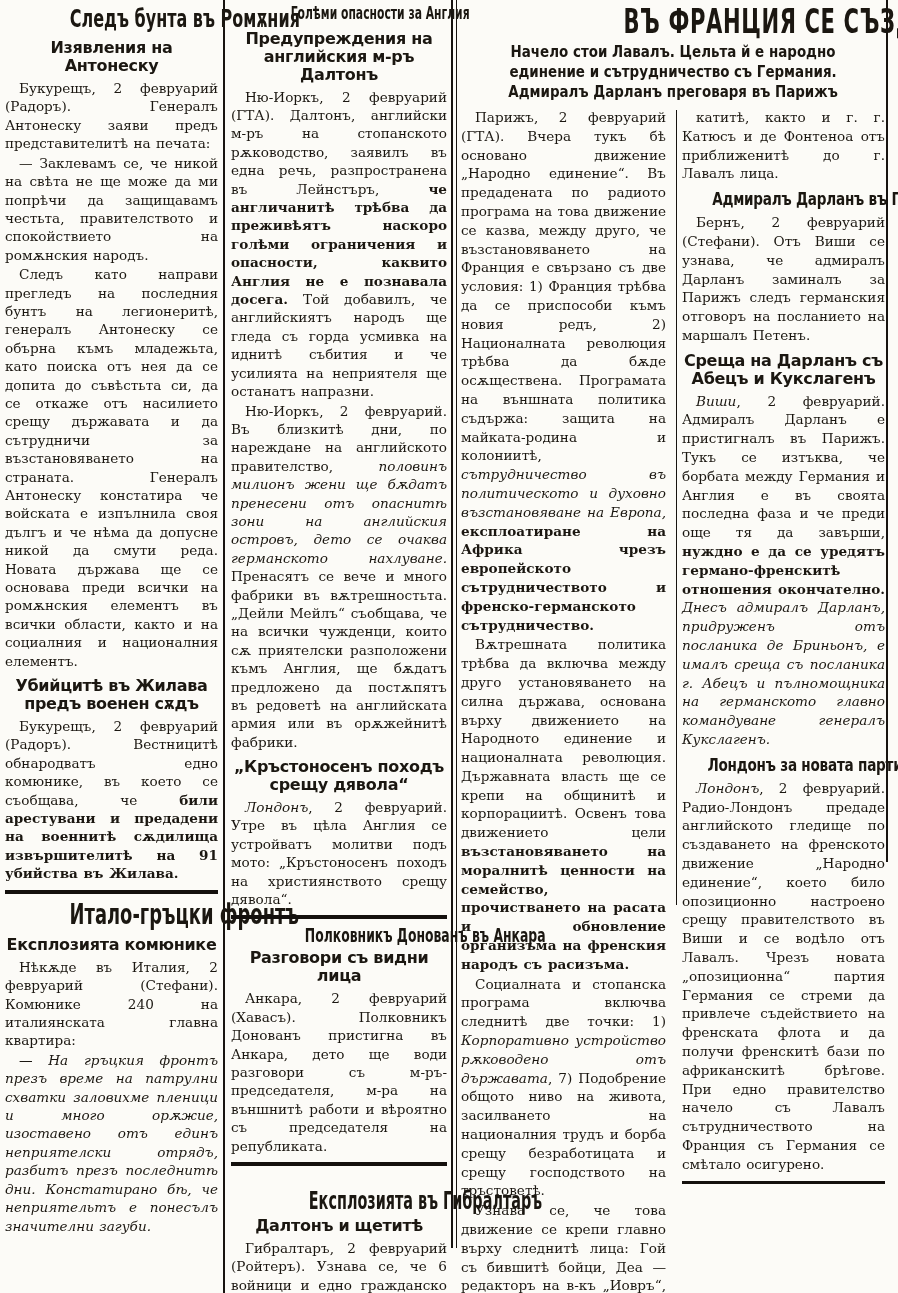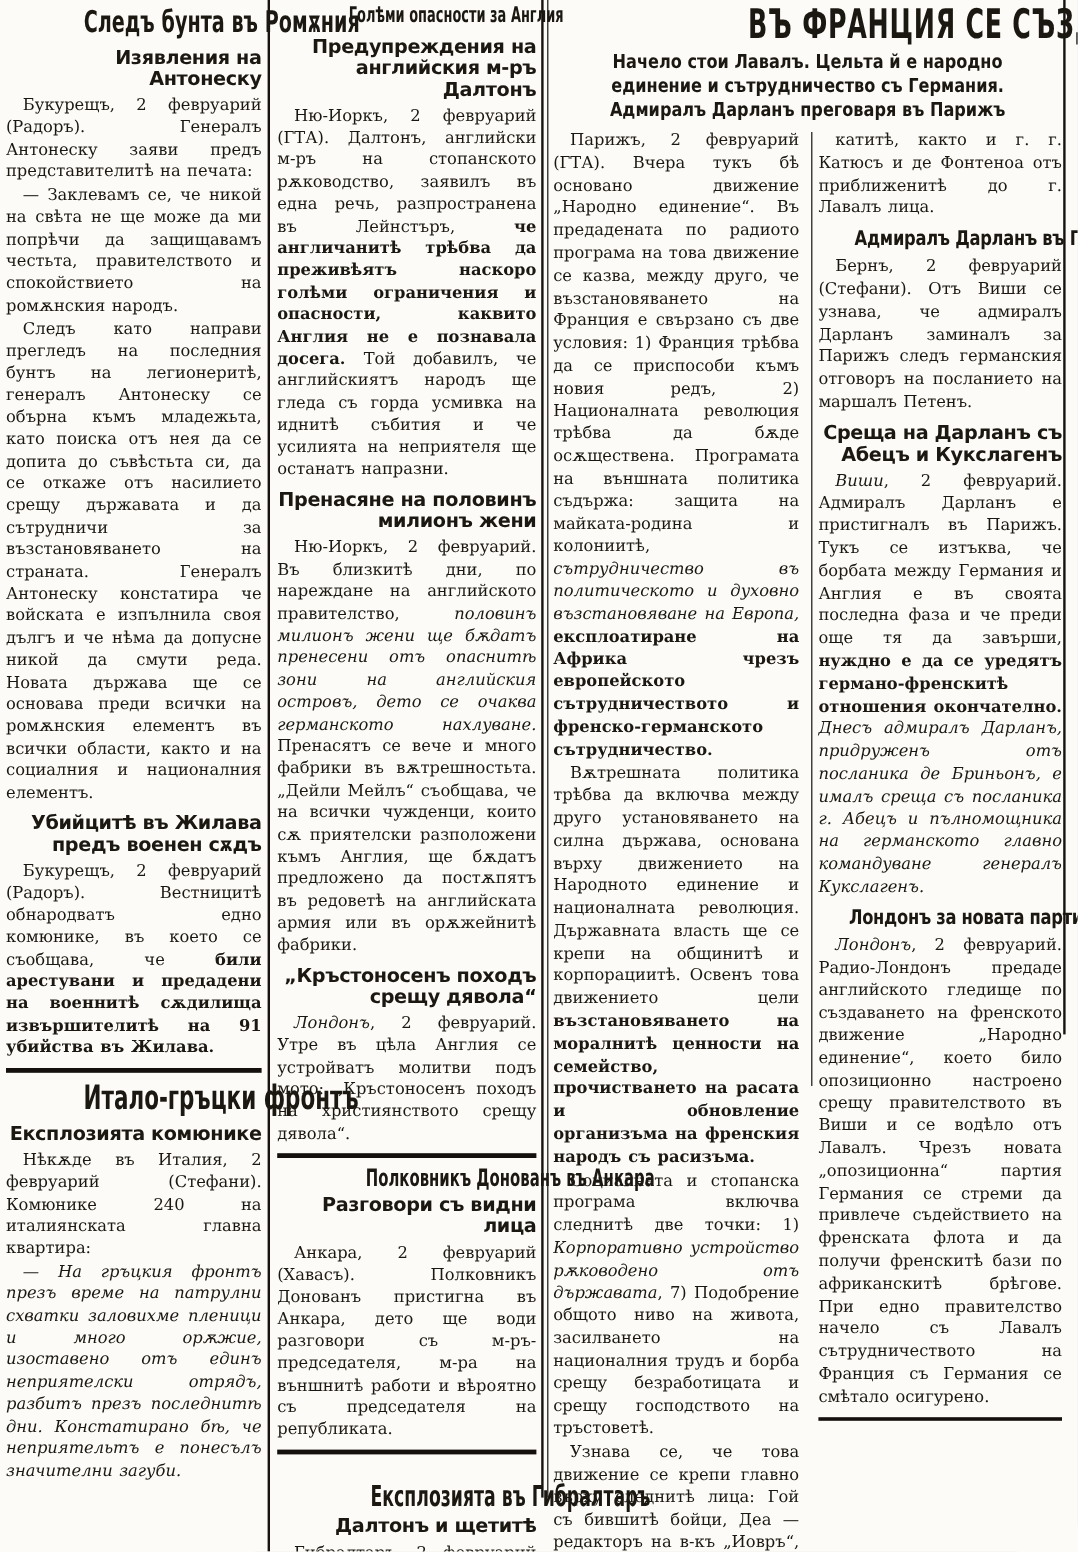--- a/index.html
+++ b/index.html
@@ -16,21 +16,21 @@
   .hrule.thin{height:3px;}
   
   .colL{position:absolute;left:5px;top:4px;width:213px;}
   .colM{position:absolute;left:231px;top:2px;width:216px;}
   .rightSec{position:absolute;left:461px;top:4px;width:424px;}
   
   .disp{margin:2px 0 3px;text-align:center;font-family:"DejaVu Sans",sans-serif;
         font-weight:bold;line-height:1.05;}
   .disp .sq{display:inline-block;white-space:nowrap;transform-origin:center;}
   
-  .sub{margin:7px 0 4px;text-align:right;font-family:"DejaVu Sans",sans-serif;
+  .sub{margin:7px 0 4px;text-align:center;font-family:"DejaVu Sans",sans-serif;
        font-weight:bold;font-size:16px;line-height:1.12;letter-spacing:-0.3px;}
   .sub .sq1{display:inline-block;white-space:nowrap;transform:scaleX(0.8);transform-origin:center;font-size:17px;}
   
   p{margin:0 0 1px;text-indent:14px;text-align:justify;
     font-size:13.6px;line-height:18.4px;word-spacing:1px;}
   .rightSec p{line-height:18.8px;}
   .i{font-style:italic;}
   .b{font-weight:bold;}
   
   .banner{margin:0 0 2px;text-align:center;font-family:"DejaVu Sans",sans-serif;font-weight:bold;line-height:1;}
@@ -73,21 +73,20 @@
 
     </article>
 
   </div>
 
   <div class="colM">
     <article>
       <h1 class="disp" style="font-size:18px;"><span class="sq" style="transform:scaleX(0.6);">Голѣми опасности за Англия</span></h1>
       <h2 class="sub">Предупреждения на английския м-ръ Далтонъ</h2>
       <p><span>Ню-Иоркъ, 2 февруарий (ГТА). Далтонъ, английски м-ръ на стопанското рѫководство, заявилъ въ една речь, разпространена въ Лейнстъръ, </span><span class="b">че англичанитѣ трѣбва да преживѣятъ наскоро голѣми ограничения и опасности, каквито Англия не е познавала досега. </span><span>Той добавилъ, че английскиятъ народъ ще гледа съ горда усмивка на иднитѣ събития и че усилията на неприятеля ще останатъ напразни.</span></p>
-      <h2 class="sub">Пренасяне на половинъ милионъ жени</h2>
       <p><span>Ню-Иоркъ, 2 февруарий. Въ близкитѣ дни, по нареждане на английското правителство, </span><span class="i">половинъ милионъ жени ще бѫдатъ пренесени отъ опаснитѣ зони на английския островъ, дето се очаква германското нахлуване. </span><span>Пренасятъ се вече и много фабрики въ вѫтрешностьта. „Дейли Мейлъ“ съобщава, че на всички чужденци, които сѫ приятелски разположени къмъ Англия, ще бѫдатъ предложено да постѫпятъ въ редоветѣ на английската армия или въ орѫжейнитѣ фабрики.</span></p>
       <h2 class="sub">„Кръстоносенъ походъ срещу дявола“</h2>
       <p><span class="i">Лондонъ</span><span>, 2 февруарий. Утре въ цѣла Англия се устройватъ молитви подъ мото: „Кръстоносенъ походъ на християнството срещу дявола“.</span></p>
     </article>
 
     <div class="hrule"></div>
 
     <article>
       <h1 class="disp" style="font-size:20px;"><span class="sq" style="transform:scaleX(0.62);">Полковникъ Донованъ въ Анкара</span></h1>
       <h2 class="sub" style="margin-top:2px;">Разговори съ видни лица</h2>

